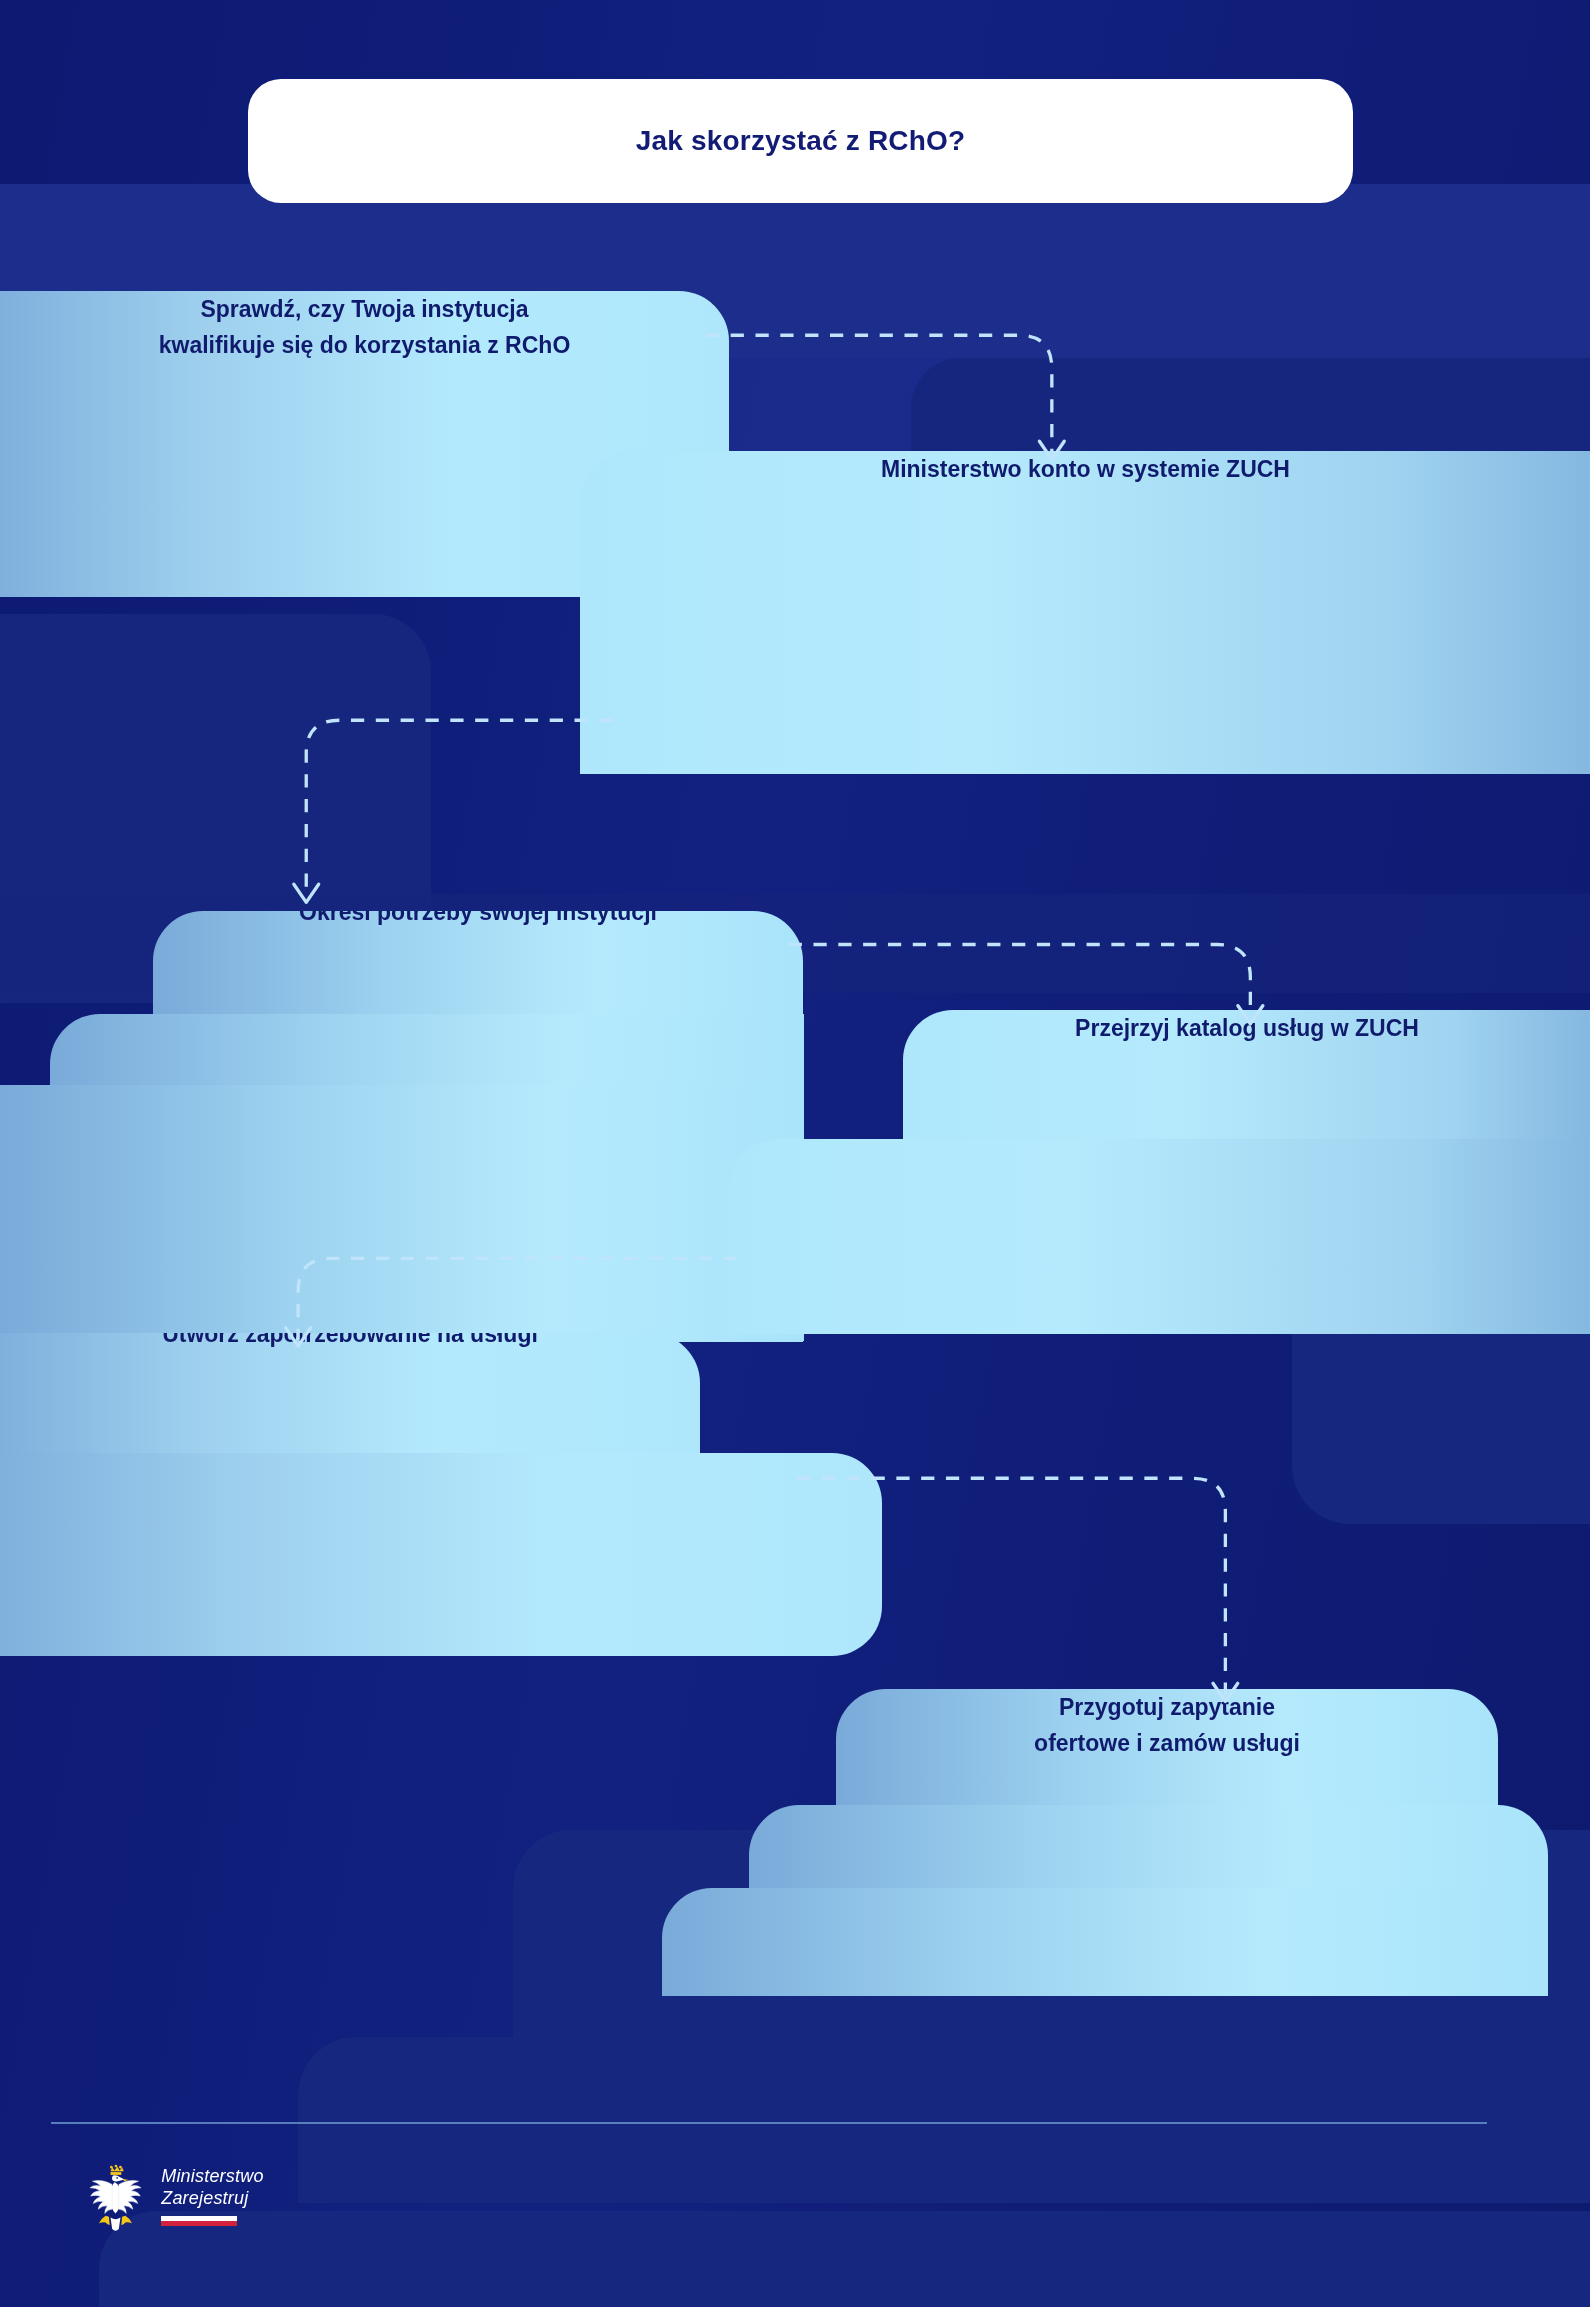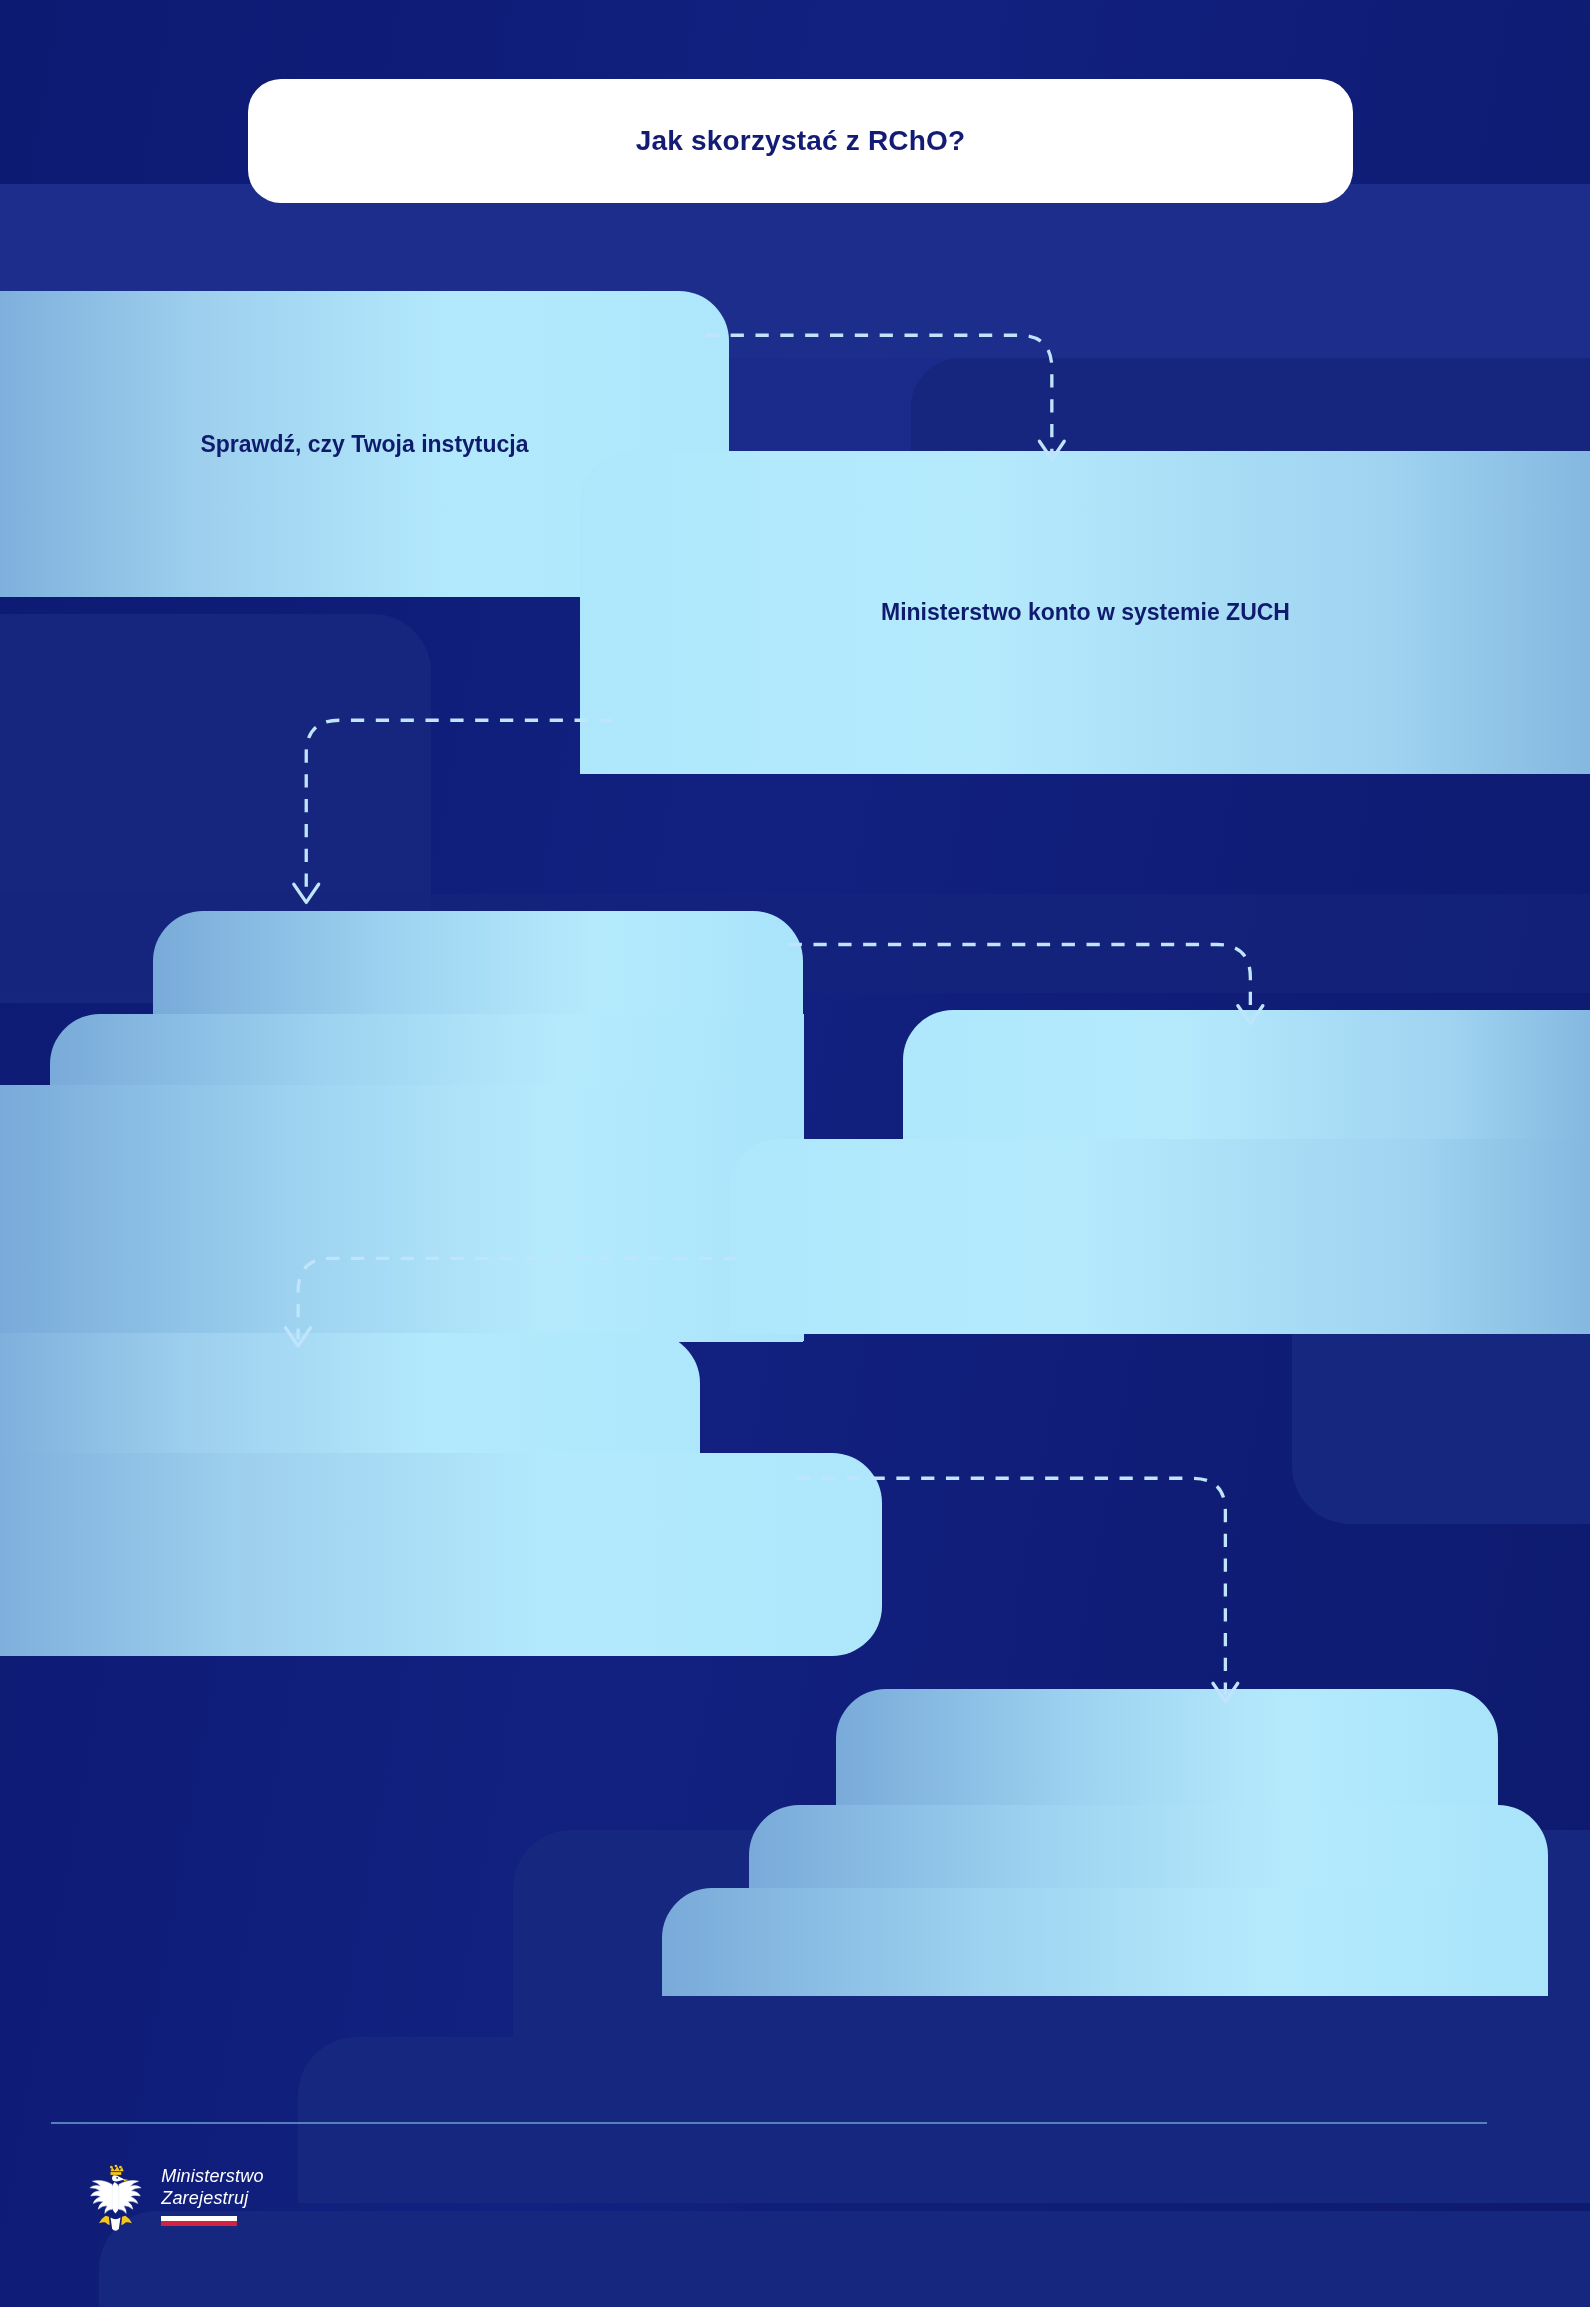--- a/index.html
+++ b/index.html
@@ -45,21 +45,21 @@
     color: #131c74;
     font-size: 28px;
     font-weight: bold;
     letter-spacing: 0.2px;
   }
 
   
   .step-card {
     position: absolute;
     display: flex;
-    align-items: center;
+    align-items: flex-start;
     z-index: 20;
     overflow: hidden;
   }
   .step-card .card-label {
     color: #101b6e;
     font-size: 23px;
     font-weight: bold;
     line-height: 1.58;
     text-align: center;
     padding: 0 33px;
@@ -126,20 +126,21 @@
   <div class="bg-shape" style="left:298px; top:2037px; width:1293px; height:166px; background:#16277f; border-radius:58px 0 0 0;"></div>
   <div class="bg-shape" style="left:99px; top:2211px; width:1491px; height:99px; background:#16277f; border-radius:58px 0 0 0;"></div>
 
   <div id="title-pill">
     <span class="title-text">Jak skorzystać z RChO?</span>
   </div>
 
   <div class="step-card grad-ltr" style="left:0px; top:291px; width:729px; height:306px; border-radius:0 50px 50px 0;">
     <div class="card-label">
         <div>Sprawdź, czy Twoja instytucja</div>
+        <div>kwalifikuje się do korzystania z RChO</div>
       </div>
   </div>
 
   <div class="step-card grad-rtl" style="left:580px; top:451px; width:1011px; height:323px; border-radius:50px 0 0 0;">
     <div class="card-label">
         <div>Ministerstwo konto w systemie ZUCH</div>
       </div>
   </div>
   <div class="step-card grad-rtl" style="left:580px; top:654px; width:1011px; height:120px; border-radius:0;"></div>
 

